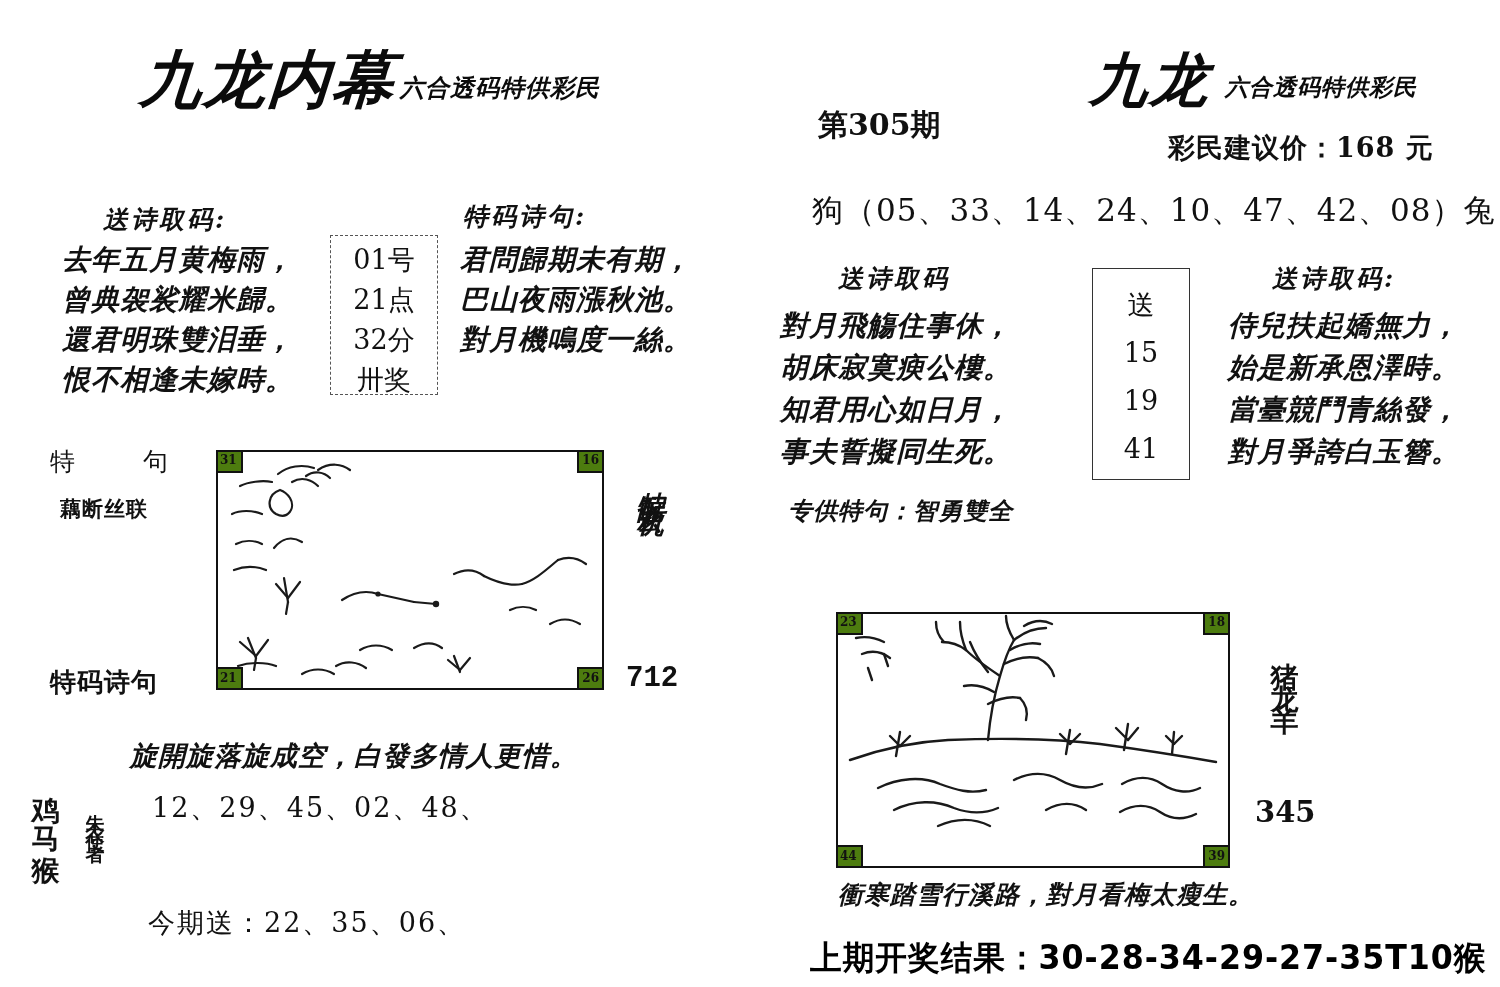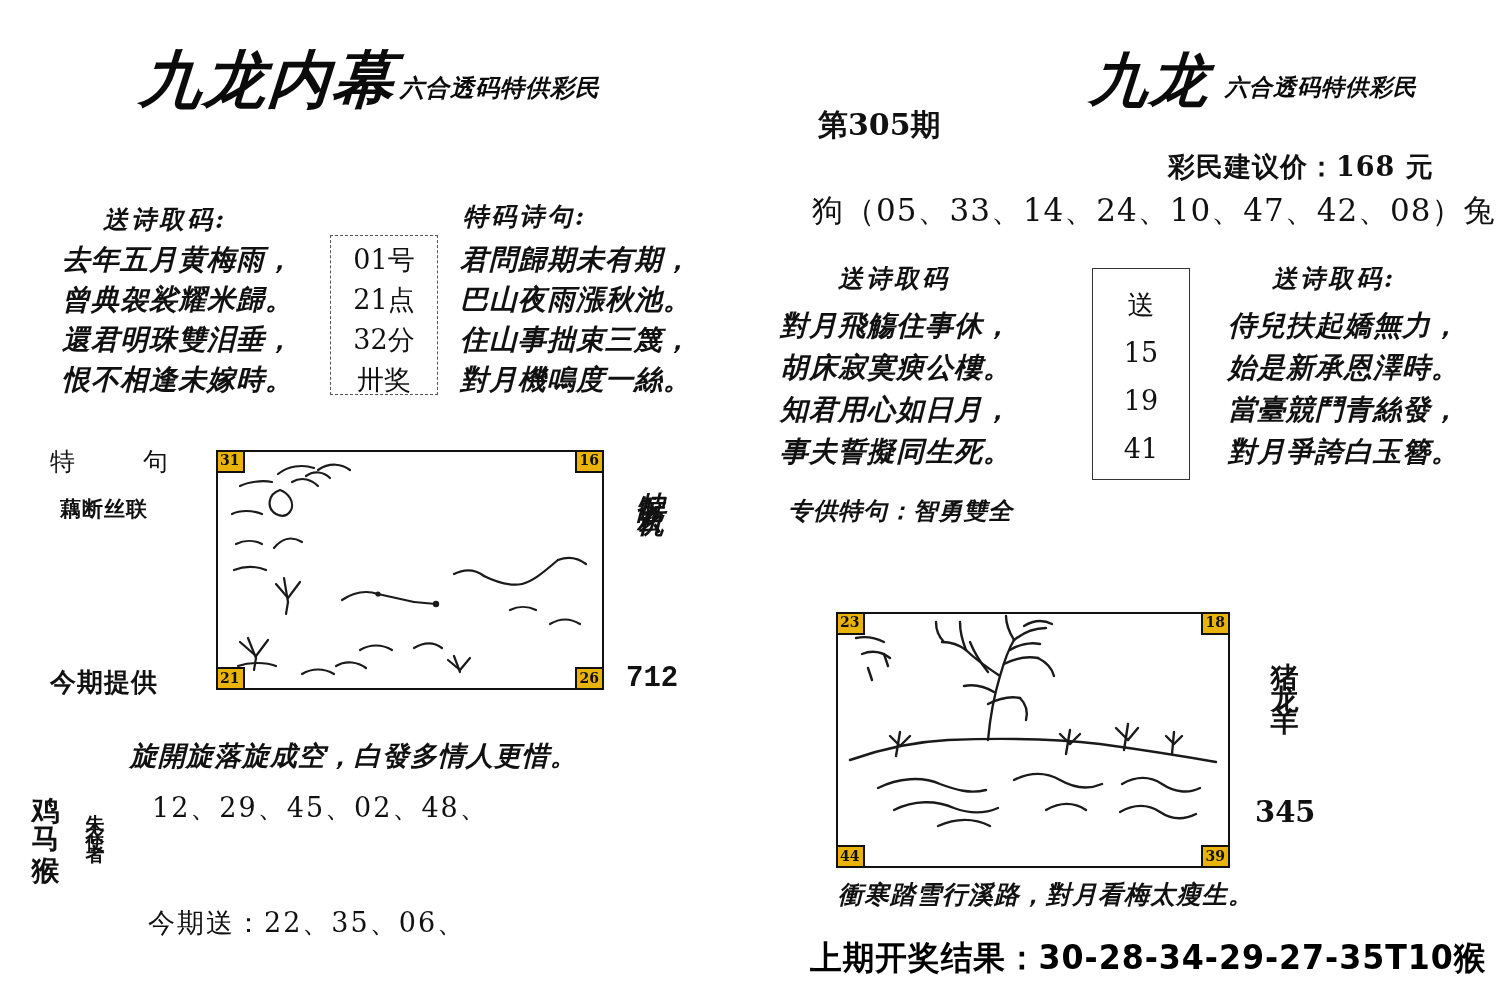--- a/index.html
+++ b/index.html
@@ -43,21 +43,21 @@
     letter-spacing:1px;color:#0b0b0b;
   }
   .issue{
     left:818px;top:105px;
     font-family:"DejaVu Serif","Liberation Serif",serif;
     font-size:30px;font-weight:bold;
   }
   .price{
     left:1168px;top:130px;
     font-family:"DejaVu Serif","Liberation Serif",serif;
-    font-size:27px;font-weight:bold;letter-spacing:1px;margin-top:19px;
+    font-size:27px;font-weight:bold;letter-spacing:1px;
   }
   .zodiac-line{
     left:812px;top:190px;
     font-family:"DejaVu Serif","Liberation Serif",serif;
     font-size:31px;letter-spacing:1px;white-space:nowrap;
   }
 
   
   .lbl-songshi-left{
     left:103px;top:203px;
@@ -110,24 +110,24 @@
   
   .sketch{
     border:2px solid #111;
     background:#fff;
     box-sizing:border-box;
     overflow:hidden;
   }
   .corner{
     position:absolute;
     font-family:"DejaVu Serif","Liberation Serif",serif;
-    font-size:14px;font-weight:bold;
+    font-size:12px;font-weight:bold;
     border:2px solid #111;
     padding:0px 4px 2px 3px;
-    background:#eab308;
+    background:#4d7c0f;
     line-height:18px;
   }
   .c-tl{left:-1px;top:-1px;border-top:none;border-left:none;}
   .c-tr{right:-1px;top:-1px;border-top:none;border-right:none;}
   .c-bl{left:-1px;bottom:-1px;border-bottom:none;border-left:none;}
   .c-br{right:-1px;bottom:-1px;border-bottom:none;border-right:none;}
 
   .vert{
     writing-mode:vertical-rl;
     font-family:"DejaVu Serif","Liberation Serif",serif;
@@ -268,27 +268,26 @@
     <div>01号</div>
     <div>21点</div>
     <div>32分</div>
     <div>卅奖</div>
   </div>
 
   <div class="abs lbl-temashi">特码诗句:</div>
   <div class="abs poem-tema">
     <div>君問歸期未有期，</div>
     <div>巴山夜雨漲秋池。</div>
-    <div>住山事拙束三篾，</div>
     <div>對月機鳴度一絲。</div>
   </div>
 
   <div class="abs lbl-teju">特 句</div>
   <div class="abs lbl-oudan">藕断丝联</div>
-  <div class="abs lbl-lvhong">今期提供</div>
+  <div class="abs lbl-lvhong">特码诗句</div>
 
   <div class="abs sketch" style="left:216px;top:450px;width:388px;height:240px;">
     <svg width="384" height="236" viewBox="0 0 384 236">
       <g stroke="#1a1a1a" fill="none" stroke-width="2.2" stroke-linecap="round">
         <path d="M62 38 C50 42 48 56 58 62 C70 68 78 56 72 46 C68 40 62 38 62 38 Z"></path>
         <path d="M22 34 C30 30 44 28 54 30"></path>
         <path d="M14 62 C22 58 34 58 44 62"></path>
         <path d="M74 30 C84 24 94 28 100 34"></path>
         <path d="M88 24 C96 18 106 20 112 26"></path>
         <path d="M60 22 C70 14 84 12 96 16"></path>

